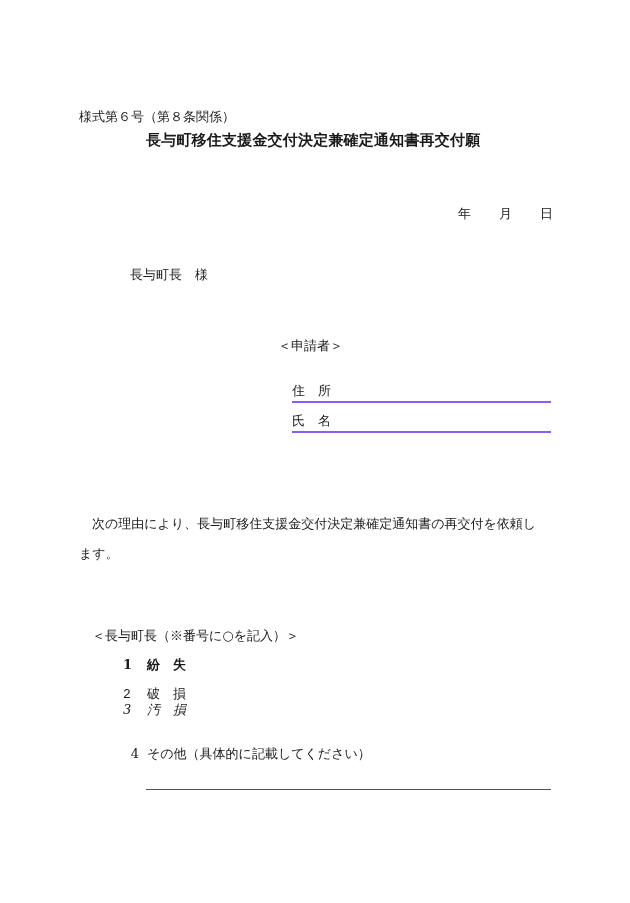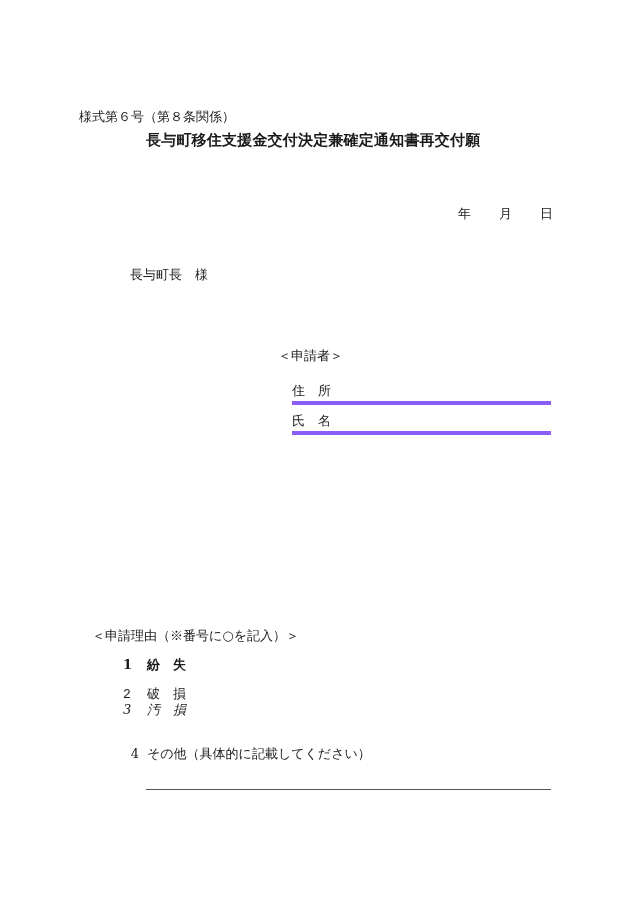--- a/index.html
+++ b/index.html
@@ -18,22 +18,22 @@
     .abs { position: absolute; white-space: nowrap; }
     .t13 { font-size: 13px; line-height: 16px; }
     .form-number { left: 79px; top: 81px; margin-top: 28px; }
     .doc-title { left: 146px; top: 131px; font-size: 15px; line-height: 18px; font-weight: bold; letter-spacing: 0.2px; font-family: Liberation Serif, serif; }
     .date-row { left: 458px; top: 206px; width: 94px; }
     .date-row span { position: absolute; top: 0; }
     .date-year { left: 0; }
     .date-month { left: 41px; }
     .date-day { left: 82px; }
     .addressee { left: 90px; top: 267px; margin-left: 40px; }
-    .applicant-header { left: 278px; top: 348px; }
-    .field-row { left: 292px; width: 259px; height: 18px; border-bottom: 4px solid #8b5cf6; }
+    .applicant-header { left: 278px; top: 338px; }
+    .field-row { left: 292px; width: 259px; height: 18px; border-bottom: 2px solid #8b5cf6; }
     .field-row span { position: absolute; left: 0; top: 0; }
     .field-address { top: 383px; }
     .field-name { top: 413px; font-family: Liberation Serif, serif; }
     .body-text { left: 79px; top: 509px; width: 480px; white-space: normal; line-height: 30px; }
     .body-text p { margin: 0; }
     .reason-header { left: 92px; top: 628px; }
     .reason-item { left: 123px; }
     .reason-item .num { display: inline-block; width: 24px; }
     .reason-1 { top: 657px; font-weight: bold; }
     .reason-2 { top: 687px; font-family: Liberation Mono, monospace; }
@@ -60,23 +60,25 @@
 
 <div class="abs t13 field-row field-address">
   <span>住　所</span>
 </div>
 
 <div class="abs t13 field-row field-name">
   <span>氏　名</span>
 </div>
 
 <div class="abs t13 body-text">
+  <p>　次の理由により、長与町移住支援金交付決定兼確定通知書の再交付を依頼し</p>
+  <p>ます。</p>
 </div>
 
-<div class="abs t13 reason-header">＜申請理由（※番号に○を記入）＞</div>
+<div class="abs t13 reason-header">＜長与町長（※番号に○を記入）＞</div>
 
 <div class="abs t13 reason-item reason-1">
   <span class="num">1</span><span>紛　失</span>
 </div>
 
 <div class="abs t13 reason-item reason-2">
   <span class="num">2</span><span>破　損</span>
 </div>
 
 <div class="abs t13 reason-item reason-3">

